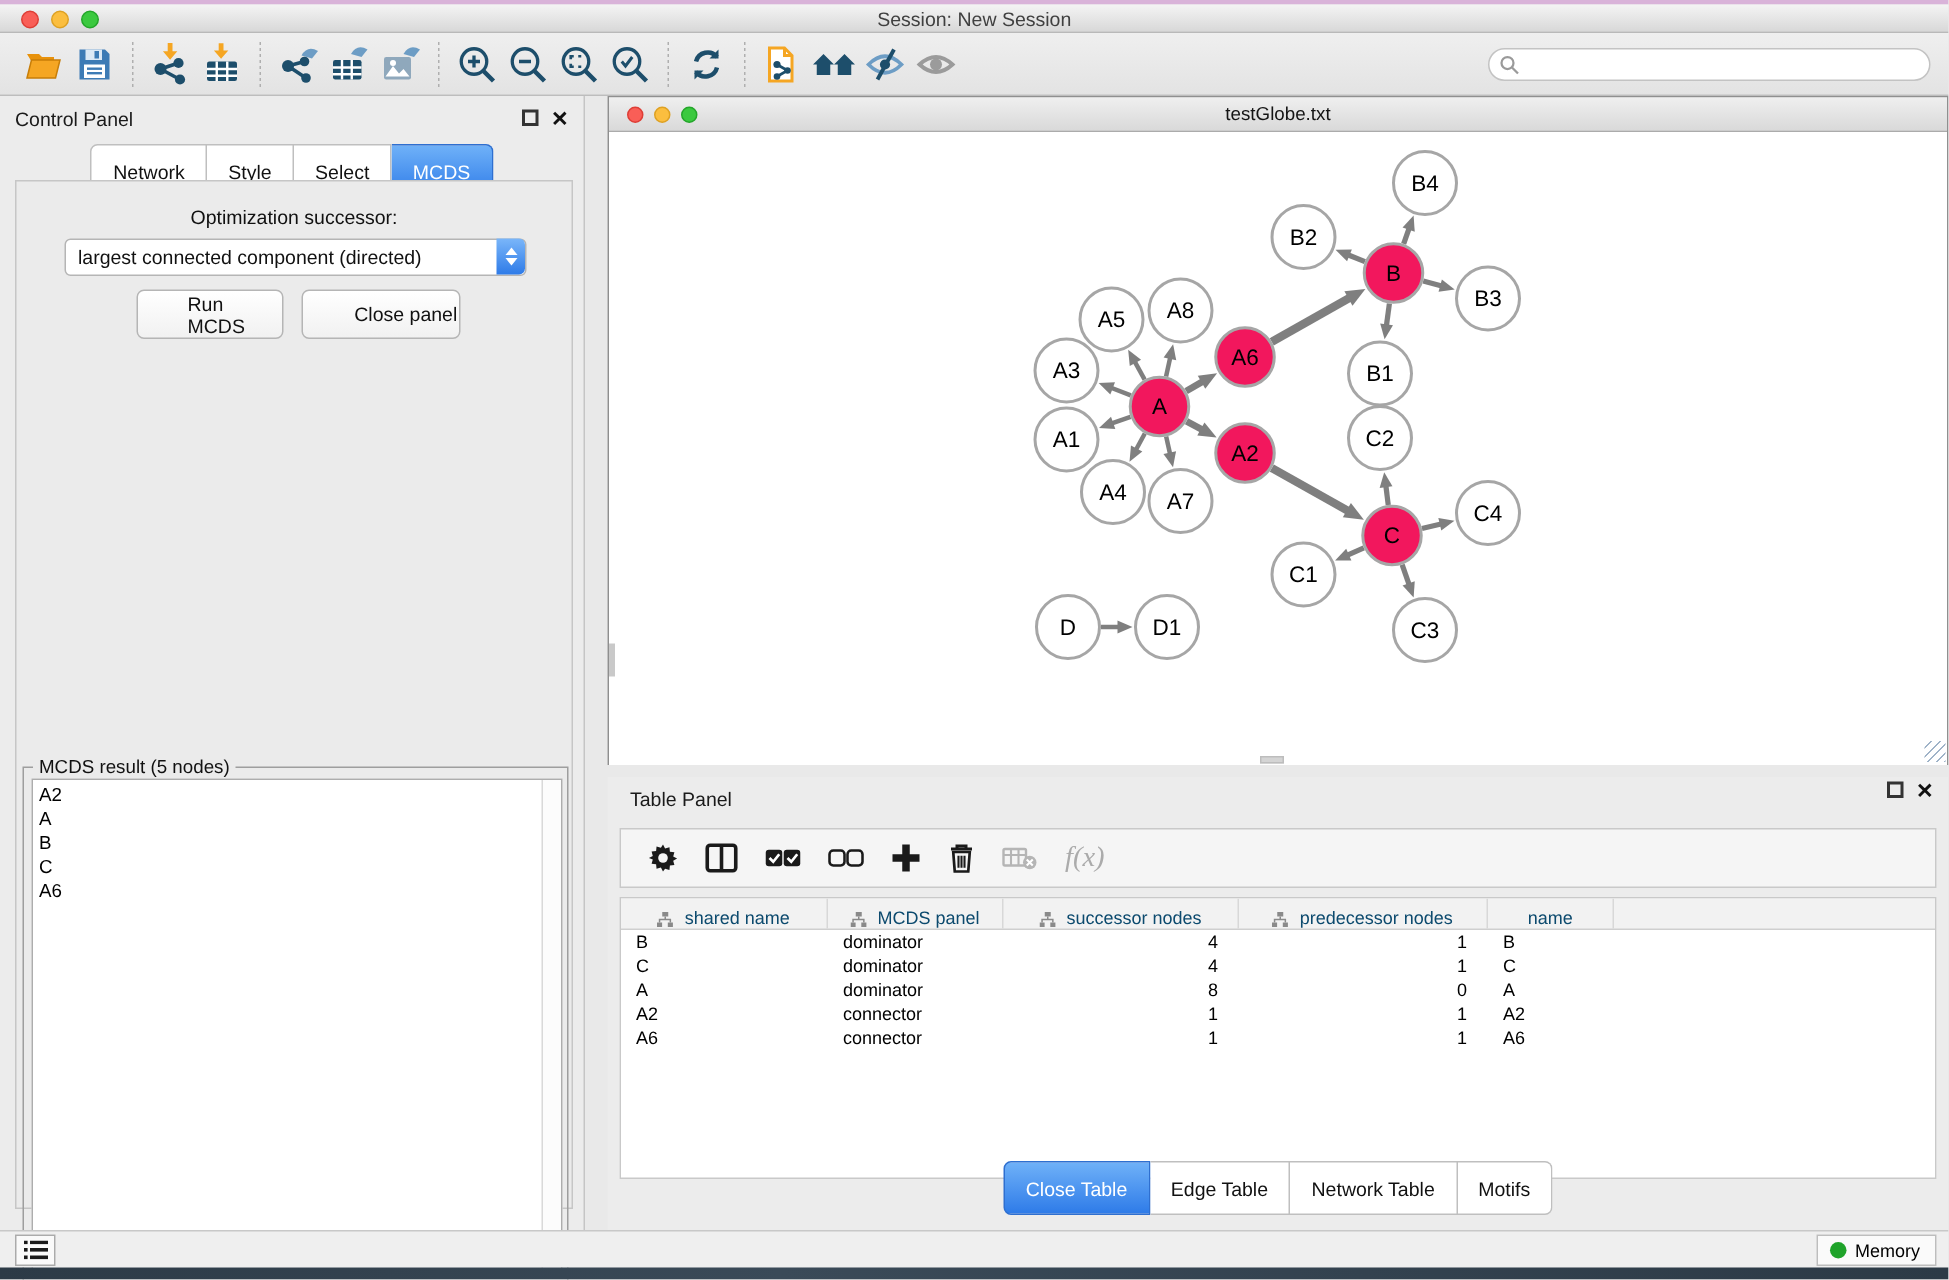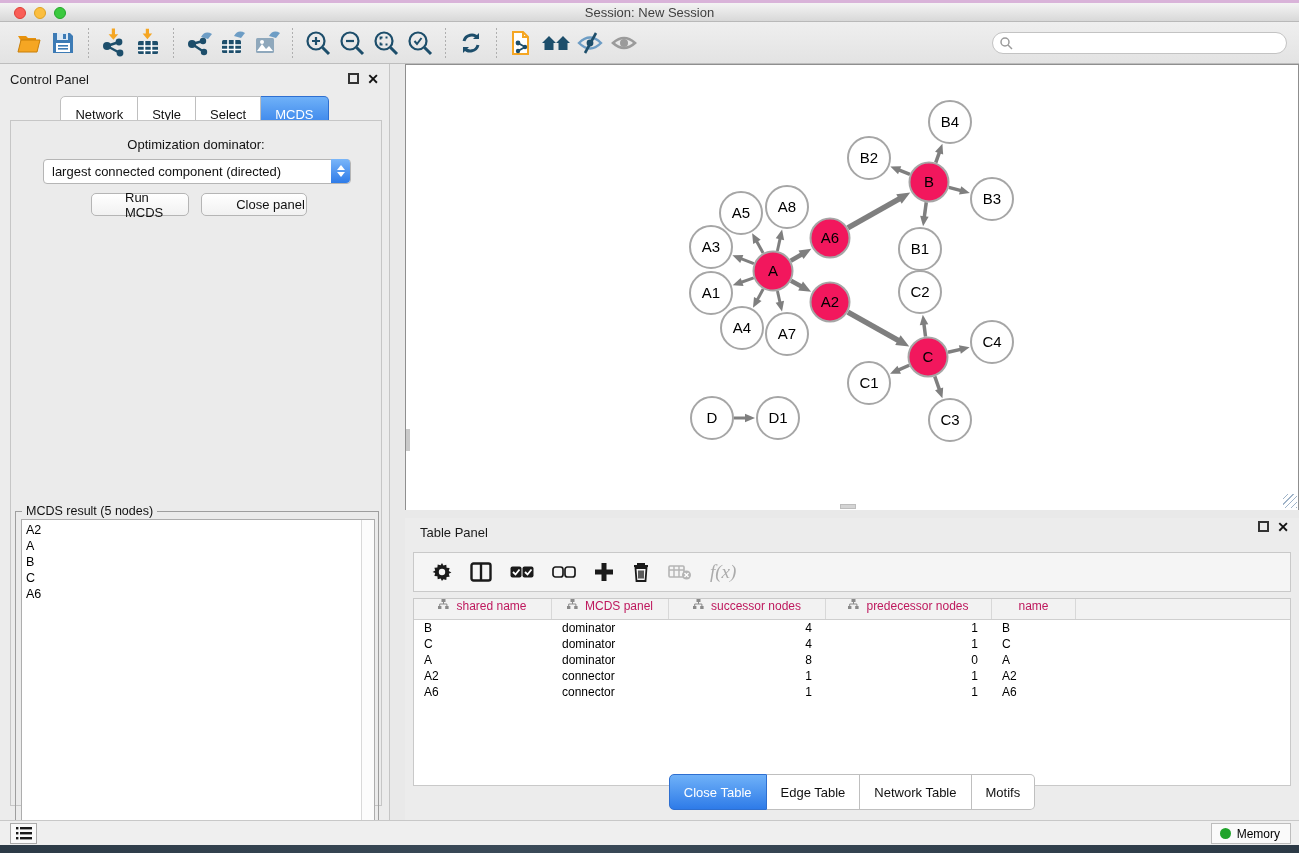--- a/index.html
+++ b/index.html
@@ -47,21 +47,21 @@
   #cp-content { position:absolute; left:10px; top:56px; width:372px; height:686px;
     background:#EBEBEB; border:1px solid #C6C6C6; }
   #opt-label { position:absolute; left:0; top:16px; width:100%; text-align:center; font-size:13px; color:#111; }
   #opt-select { position:absolute; left:32px; top:38px; width:308px; height:25px; background:#FFFFFF;
     border:1px solid #B5B5B5; border-radius:4px; font-size:13px; color:#111;
     display:flex; align-items:center; padding-left:8px; cursor:default; }
   #opt-spinner { position:absolute; right:0; top:-1px; width:19px; height:24px; border-radius:0 4px 4px 0;
     background:linear-gradient(#7AB6F9,#2E7BE8); display:flex; flex-direction:column; align-items:center; justify-content:center; gap:2px; }
   .chev-up { width:0;height:0;border-left:4px solid transparent;border-right:4px solid transparent;border-bottom:5px solid #fff; }
   .chev-dn { width:0;height:0;border-left:4px solid transparent;border-right:4px solid transparent;border-top:5px solid #fff; }
-  .cp-btn { position:absolute; top:72px; height:23px; background:linear-gradient(#FFFFFF,#F1F1F1);
+  .cp-btn { position:absolute; top:72px; height:33px; background:linear-gradient(#FFFFFF,#F1F1F1);
     border:1px solid #B5B5B5; border-radius:5px; font-size:13px; color:#111;
     display:flex; align-items:center; justify-content:center; cursor:default;padding-left:33px; }
   #run-btn { left:80px; width:98px; } #closep-btn { left:190px; width:106px; }
   #result-group { position:absolute; left:4px; top:390px; width:364px; height:346px; border:1px solid #9E9E9E; }
   #result-title { position:absolute; left:6px; top:-8px; background:#EBEBEB; padding:0 4px; font-size:12.5px; color:#111; }
   #result-list { position:absolute; left:5px; top:7px; width:354px; height:332px; background:#FFFFFF; border:1px solid #ADADAD; }
   #result-items { padding:2px 0 0 4px; }
   .result-item { font-size:12.5px; line-height:16px; color:#000; }
   #result-scroll { position:absolute; right:0; top:0; width:13px; height:100%; border-left:1px solid #D9D9D9; background:#FCFCFC; }
 
@@ -81,21 +81,21 @@
 
   
   #table-panel { left:405px; top:518px; width:894px; height:302px; background:#ECECEC; }
   #tp-title { position:absolute; left:15px; top:7px; font-size:13px; color:#1A1A1A; }
   #tp-float { right:30px; } #tp-close { right:10px; }
   #tp-toolbar { position:absolute; left:8px; top:34px; width:878px; height:40px; background:#F5F5F5;
     border:1px solid #C9C9C9; display:flex; align-items:center; gap:18px; padding-left:18px; }
   .fx { font-family:"Liberation Serif", serif; font-style:italic; font-size:19px; color:#ABABAB; }
   #tp-table { position:absolute; left:8px; top:80px; width:878px; height:188px; background:#FFFFFF; border:1px solid #C9C9C9; overflow:hidden; }
   #tp-thead { display:flex; height:21px; background:#F2F2F2; border-bottom:1px solid #CFCFCF; }
-  .th { display:flex; align-items:flex-start; justify-content:center; gap:7px; font-size:12px; color:#be185d;
+  .th { display:flex; align-items:flex-end; justify-content:center; gap:7px; font-size:12px; color:#0c4a6e;
     border-right:1px solid #D8D8D8; height:100%; cursor:default; }
   .tr { display:flex; height:16px; }
   .td { font-size:12px; color:#000; line-height:16px; white-space:nowrap; overflow:hidden; }
   .td.l { padding-left:10px; text-align:left; } .td.r { padding-right:14px; text-align:right; }
   #tp-tabs { position:absolute; left:0; bottom:10px; width:100%; display:flex; justify-content:center; }
 
   
   #statusbar { left:0; top:820px; width:1299px; height:25px; background:#EFEFEF; border-top:1px solid #C8C8C8; }
   #list-btn { position:absolute; left:10px; top:2px; width:27px; height:21px; background:#FAFAFA;
     border:1px solid #ABABAB; display:flex; align-items:center; justify-content:center; }
@@ -270,21 +270,21 @@
     <div id="cp-float" class="panel-float"></div>
     <div id="cp-close" class="panel-close">✕</div>
   </div>
   <div id="cp-tabs">
       <div class="seg-tab">Network</div>
       <div class="seg-tab">Style</div>
       <div class="seg-tab">Select</div>
       <div class="seg-tab active">MCDS</div>
     </div>
   <div id="cp-content">
-    <div id="opt-label">Optimization dominator:</div>
+    <div id="opt-label">Optimization successor:</div>
     <div id="opt-select">
       <span>largest connected component (directed)</span>
       <span id="opt-spinner">
           <span class="chev-up"></span>
           <span class="chev-dn"></span>
         </span>
     </div>
     <div id="run-btn" class="cp-btn">Run MCDS</div>
     <div id="closep-btn" class="cp-btn">Close panel</div>
     <div id="result-group">
@@ -297,20 +297,28 @@
             <div class="result-item">C</div>
             <div class="result-item">A6</div>
           </div>
         <div id="result-scroll"></div>
       </div>
     </div>
   </div>
 </div>
 
 <div id="network-window" class="abs">
+  <div id="net-titlebar">
+    <div id="net-lights">
+      <div class="light sm red"></div>
+      <div class="light sm yellow"></div>
+      <div class="light sm green"></div>
+    </div>
+    <div id="net-title">testGlobe.txt</div>
+  </div>
   <div id="net-canvas">
     <svg id="graph-svg" width="892" height="421" viewBox="0 0 892 421">
         <line x1="357.09691447031764" y1="164.05065747745073" x2="349.49232028734" y2="150.26733052080385" stroke="#7F7F7F" stroke-width="3"></line>
         <polygon points="346.1107788869607,144.13828673261628 354.7065363573892,150.81683099836548 347.17656827475884,154.97129614740297" fill="#7F7F7F"></polygon>
         <line x1="371.3807860155114" y1="161.97354964337663" x2="374.58909363583706" y2="147.30700052188786" stroke="#7F7F7F" stroke-width="3"></line>
         <polygon points="376.08497178747507,140.46870040011402 378.1486730742247,151.15659715293998 369.7473329246168,149.31880399521327" fill="#7F7F7F"></polygon>
         <line x1="347.88235398538114" y1="174.5996208975669" x2="332.9770429482227" y2="168.82982307673137" stroke="#7F7F7F" stroke-width="3"></line>
         <polygon points="326.44906626030405,166.30286435882738 337.3270218840431,165.9027625618259 334.22247260204676,173.92284820698308" fill="#7F7F7F"></polygon>
         <line x1="347.68023121763446" y1="188.85540182600067" x2="333.27283236443736" y2="193.96770464487707" stroke="#7F7F7F" stroke-width="3"></line>
         <polygon points="326.67583814606866,196.30857356107242 334.66215326664684,188.91203580379542 337.5380779351154,197.01691441493412" fill="#7F7F7F"></polygon>

